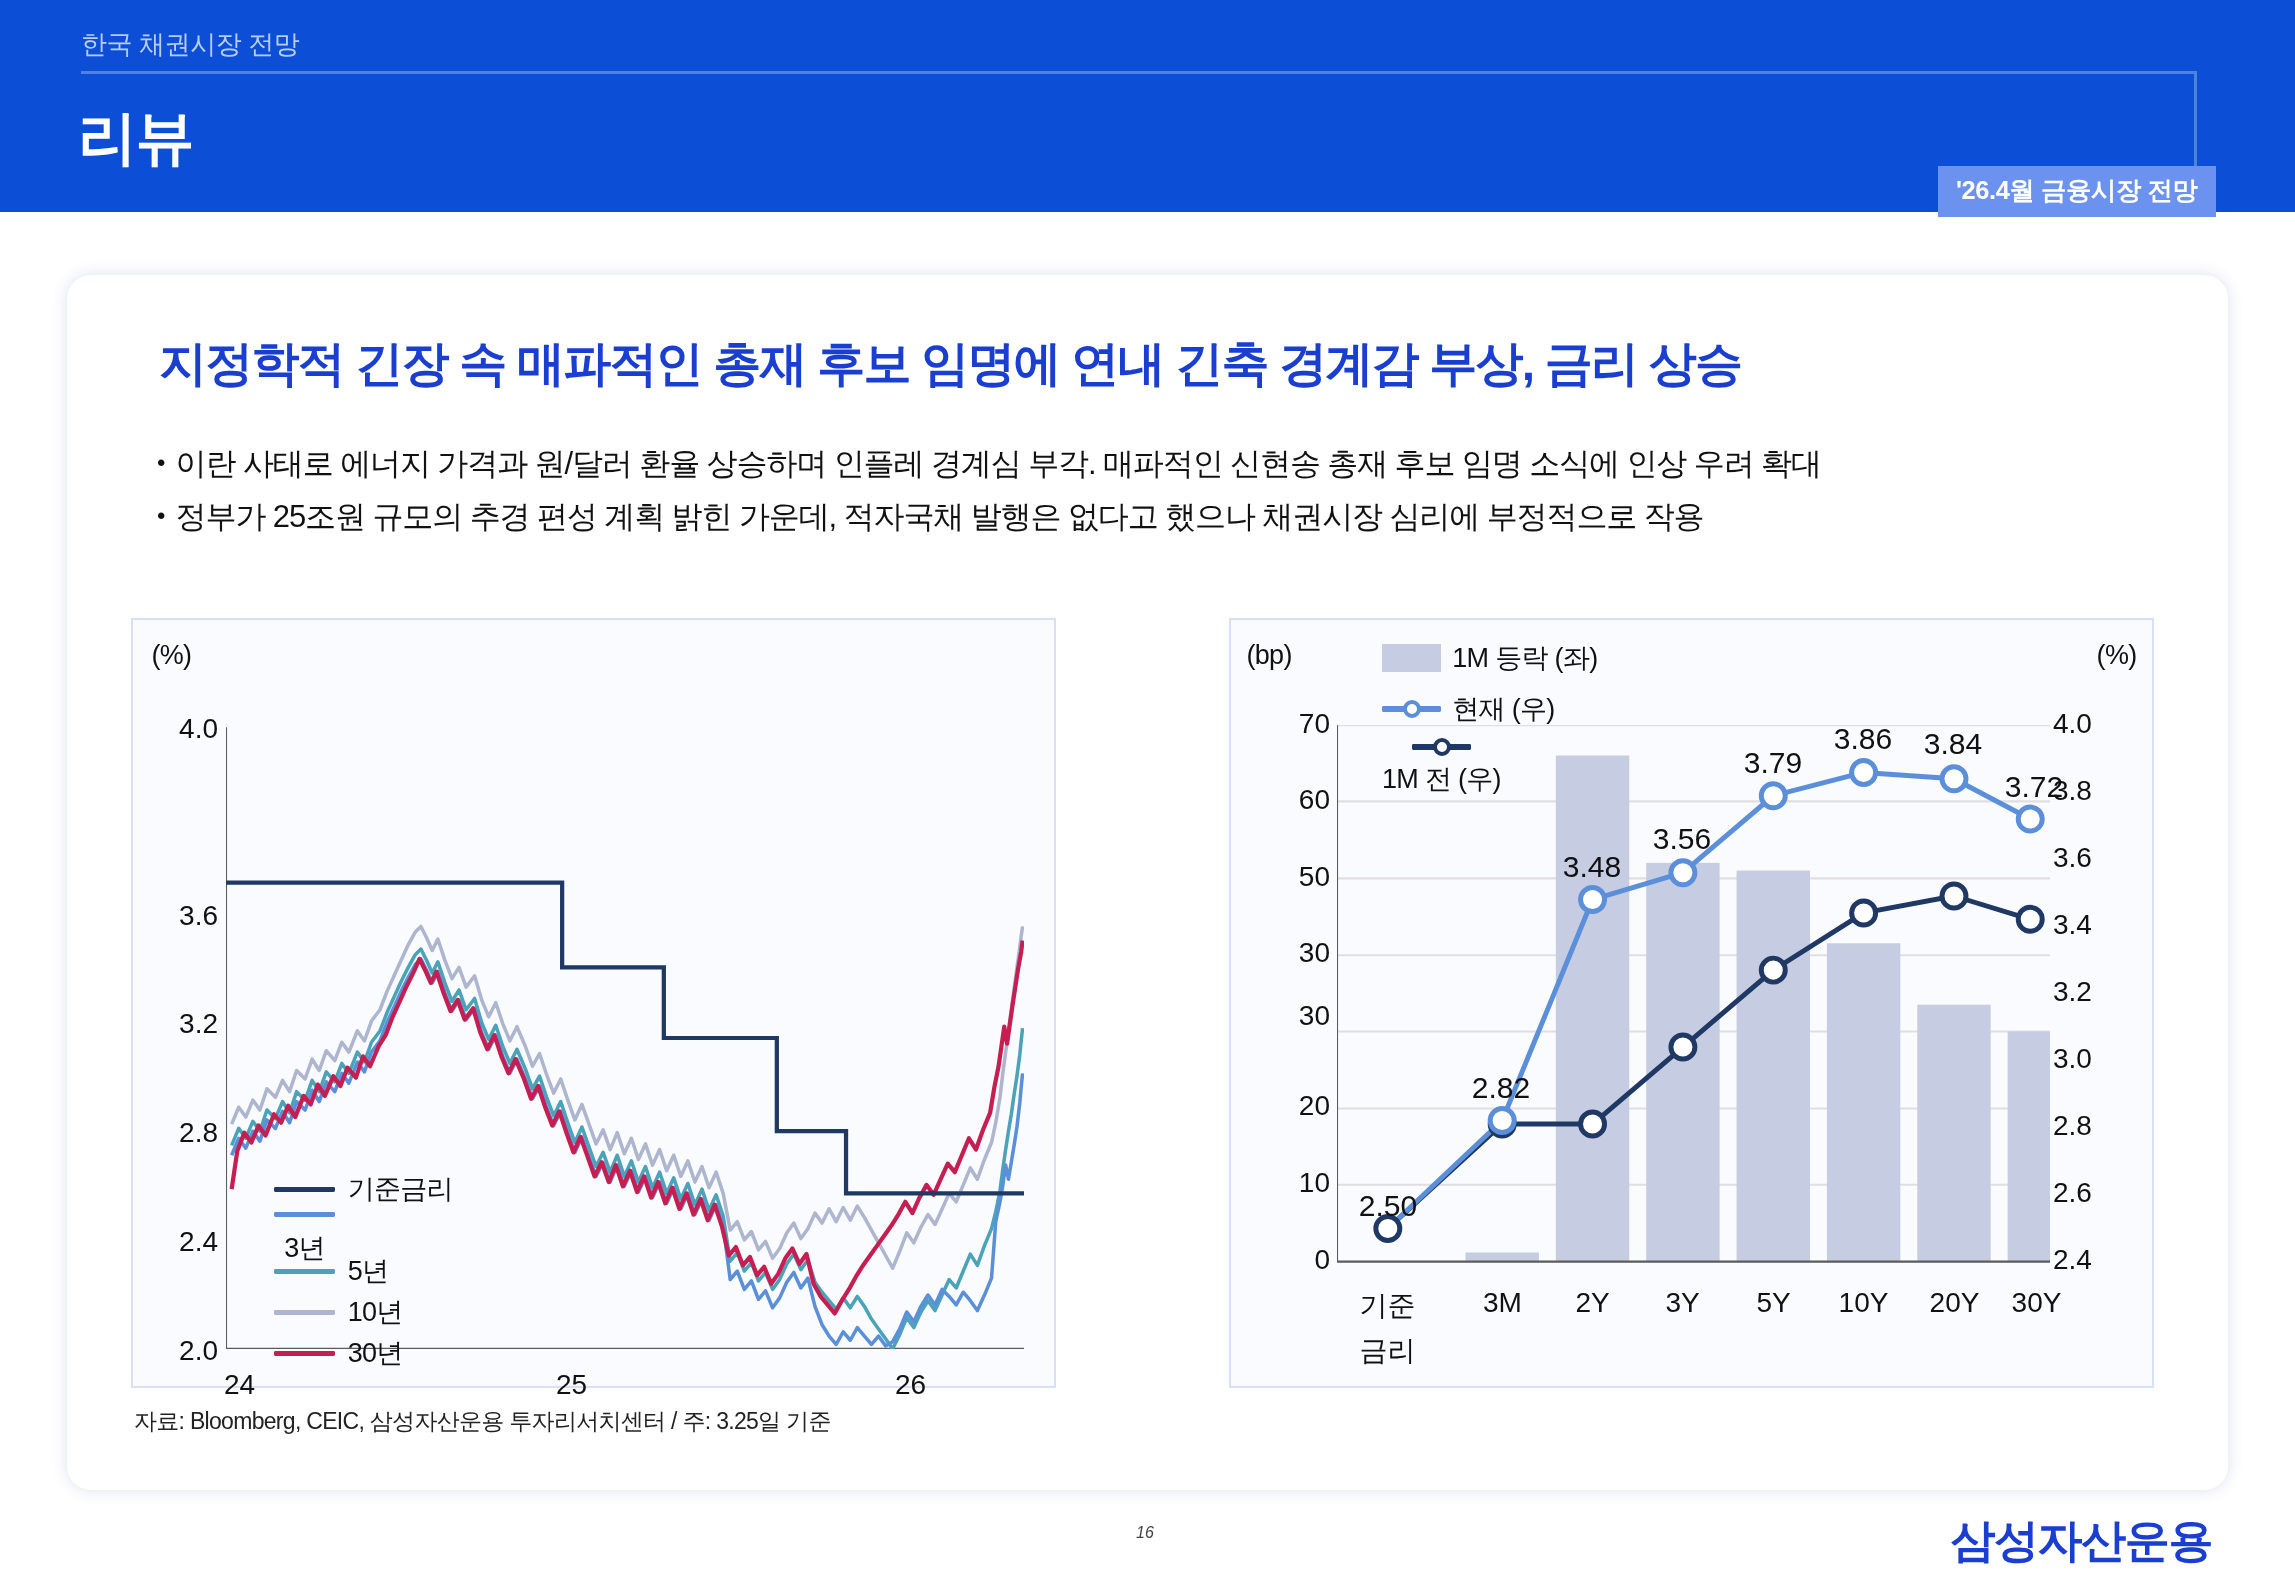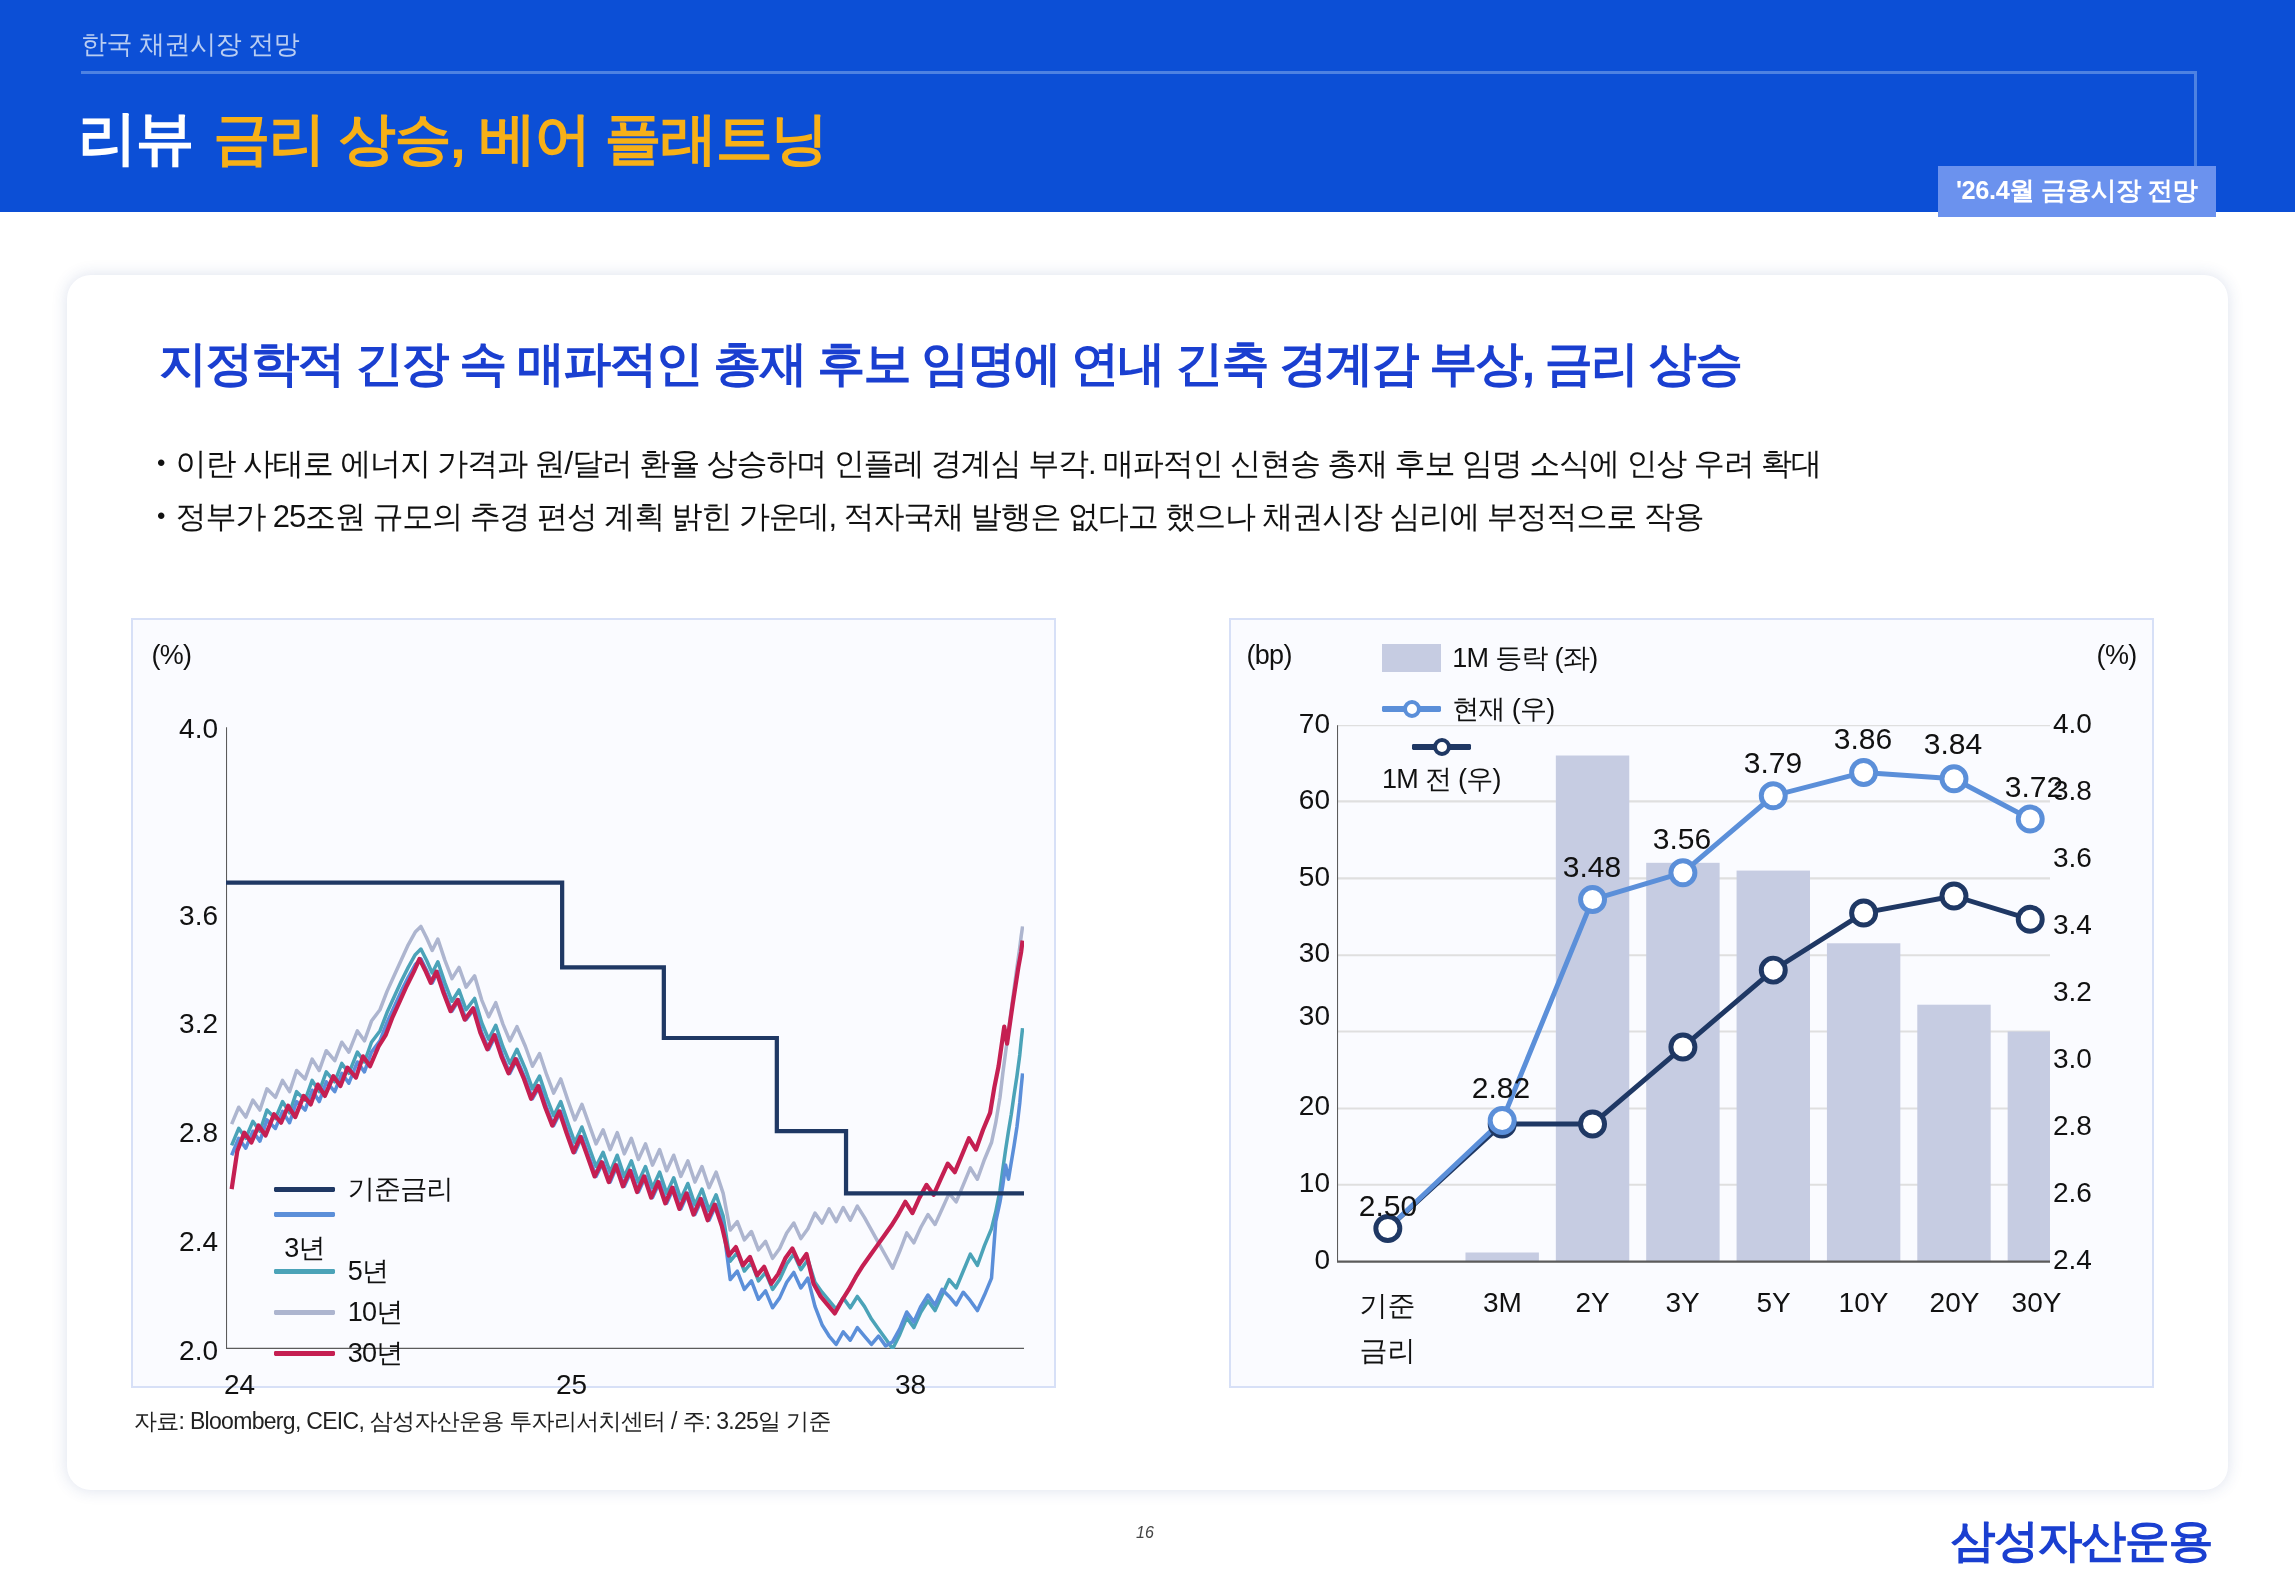--- a/index.html
+++ b/index.html
@@ -115,21 +115,20 @@
 </style>
 </head>
 <body>
 
 <div class="header">
   <div class="breadcrumb">한국 채권시장 전망</div>
   <div class="hdr-rule"></div>
   <div class="hdr-rule-r"></div>
   <div class="title-wrap">
     <span class="title-kicker">리뷰</span>
-    <span class="title-main">금리 상승, 베어 플래트닝</span>
   </div>
   <div class="badge">'26.4월 금융시장 전망</div>
 </div>
 
 <div class="card"></div>
 
 <div class="h2">지정학적 긴장 속 매파적인 총재 후보 임명에 연내 긴축 경계감 부상, 금리 상승</div>
 
 <div class="bullets">
   <div class="bullet">
@@ -147,21 +146,21 @@
 
   <div class="ax-lbl" style="left:0px;  top:715px; width:85px;">2.0</div>
   <div class="ax-lbl" style="left:0px;  top:606px;  width:85px;">2.4</div>
   <div class="ax-lbl" style="left:0px;  top:497px;  width:85px;">2.8</div>
   <div class="ax-lbl" style="left:0px;  top:388px;  width:85px;">3.2</div>
   <div class="ax-lbl" style="left:0px;  top:280px;  width:85px;">3.6</div>
   <div class="ax-lbl" style="left:0px;  top:93px;  width:85px;">4.0</div>
 
   <div class="xt" style="left:64px;   top:749px; width:85px;">24</div>
   <div class="xt" style="left:396px;  top:749px; width:85px;">25</div>
-  <div class="xt" style="left:735px; top:749px; width:85px;">38</div>
+  <div class="xt" style="left:735px; top:749px; width:85px;">26</div>
 
   <svg class="plot" style="left:93px; top:107px;" width="798" height="622" viewBox="0 0 1130 880">
 
     <line x1="0" y1="0" x2="0" y2="880" stroke="#5b5b5b" stroke-width="3"></line>
     <line x1="0" y1="880" x2="1130" y2="880" stroke="#5b5b5b" stroke-width="3"></line>
 
     <line x1="-14" y1="0" x2="0" y2="0" stroke="#5b5b5b" stroke-width="3"></line>
     <line x1="-14" y1="176" x2="0" y2="176" stroke="#5b5b5b" stroke-width="3"></line>
     <line x1="-14" y1="352" x2="0" y2="352" stroke="#5b5b5b" stroke-width="3"></line>
     <line x1="-14" y1="528" x2="0" y2="528" stroke="#5b5b5b" stroke-width="3"></line>

